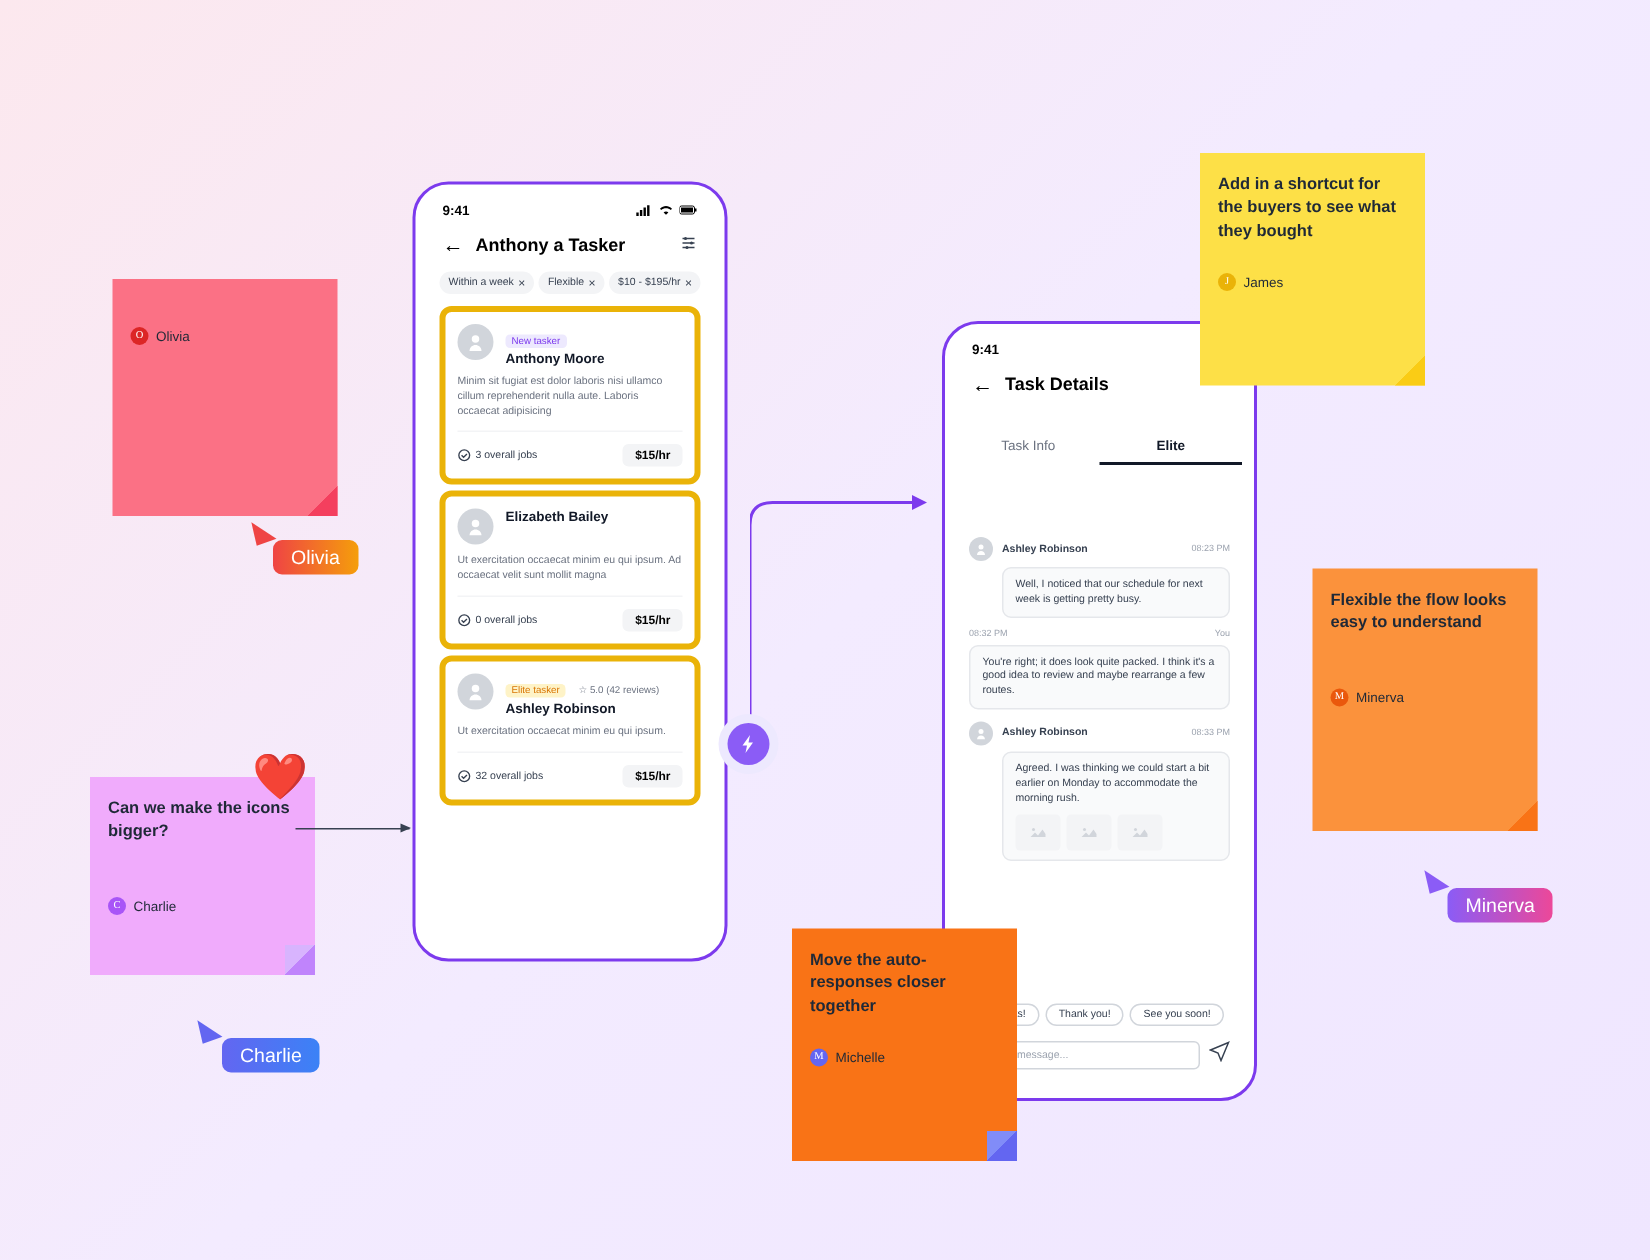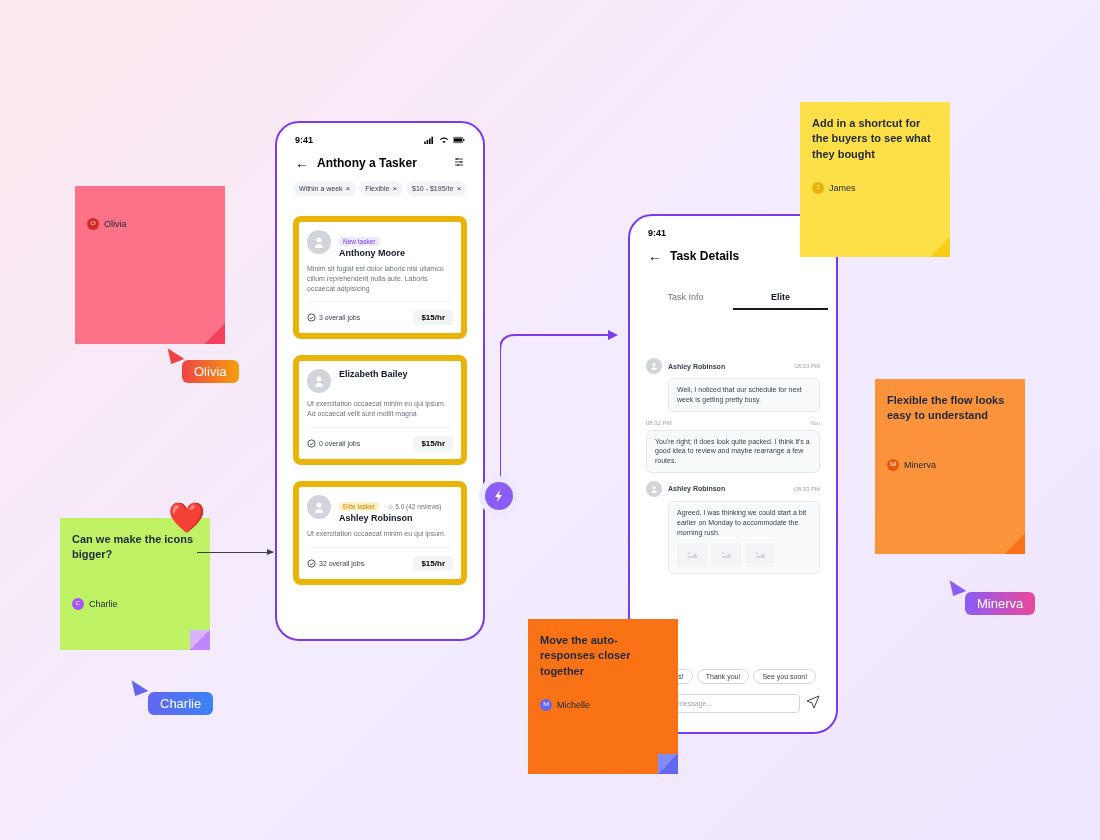--- a/index.html
+++ b/index.html
@@ -14,21 +14,21 @@
 .status-icons svg{width:12px;height:8px}
 
 .screen-header{display:flex;align-items:center;gap:8px;padding:6px 10px;font-size:12px;font-weight:700}
 .back-arrow{font-size:14px;cursor:default}
 .settings-icon{margin-left:auto}
 
 .chips{display:flex;gap:3px;padding:4px 8px;flex-wrap:nowrap}
 .chip{background:#f3f4f6;border-radius:10px;padding:3px 6px;font-size:7px;color:#374151;display:flex;align-items:center;gap:3px;white-space:nowrap}
 .chip-x{font-size:8px}
 
-.tasker-card{margin:16px 8px;border:6px solid #eab308;border-radius:8px;padding:8px}
+.tasker-card{margin:4px 8px;border:4px solid #eab308;border-radius:8px;padding:8px}
 .tasker-head{display:flex;gap:8px;align-items:flex-start}
 .avatar{width:24px;height:24px;border-radius:50%;background:#d1d5db;display:flex;align-items:center;justify-content:center;flex-shrink:0}
 .avatar svg{width:12px;height:12px;fill:#fff}
 .tasker-info{flex:1}
 .badge{display:inline-block;background:#ede9fe;color:#7c3aed;font-size:6.5px;padding:1px 4px;border-radius:3px;margin-bottom:2px}
 .badge-elite{background:#fef3c7;color:#d97706}
 .rating{font-size:6.5px;color:#6b7280;margin-left:4px}
 .tasker-name{font-size:9px;font-weight:700;color:#111827}
 .tasker-desc{font-size:7px;color:#6b7280;margin-top:6px;line-height:1.4}
 .tasker-foot{display:flex;justify-content:space-between;align-items:center;margin-top:8px;padding-top:8px;border-top:1px solid #f3f4f6}
@@ -61,21 +61,21 @@
 
 .sticky{position:absolute;width:150px;padding:14px 12px;font-family:"Comic Sans MS",cursive;font-size:11px;line-height:1.4;font-weight:700}
 .sticky-author{display:flex;align-items:center;gap:5px;font-size:9px;font-weight:400;margin-top:18px}
 .author-dot{width:12px;height:12px;border-radius:50%;display:flex;align-items:center;justify-content:center;font-size:7px;color:#fff;font-family:-apple-system}
 .sticky-corner{position:absolute;bottom:0;right:0;width:20px;height:20px}
 
 .sticky-pink{background:#fb7185;color:#1f2937;left:75px;top:186px;height:158px}
 .sticky-pink .author-dot{background:#dc2626}
 .sticky-pink .sticky-corner{background:linear-gradient(135deg,#fb7185 50%,#f43f5e 50%)}
 
-.sticky-purple{background:#bef264;color:#1f2937;left:60px;top:518px;height:132px}
+.sticky-purple{background:#f0abfc;color:#1f2937;left:60px;top:518px;height:132px}
 .sticky-purple .author-dot{background:#a855f7}
 .sticky-purple .sticky-corner{background:linear-gradient(135deg,#d8b4fe 50%,#c084fc 50%)}
 
 .sticky-yellow{background:#fde047;color:#1f2937;left:800px;top:102px;height:155px}
 .sticky-yellow .author-dot{background:#eab308}
 .sticky-yellow .sticky-corner{background:linear-gradient(135deg,#fde047 50%,#facc15 50%)}
 
 .sticky-orange{background:#fb923c;color:#1f2937;left:875px;top:379px;height:175px}
 .sticky-orange .author-dot{background:#ea580c}
 .sticky-orange .sticky-corner{background:linear-gradient(135deg,#fb923c 50%,#f97316 50%)}

